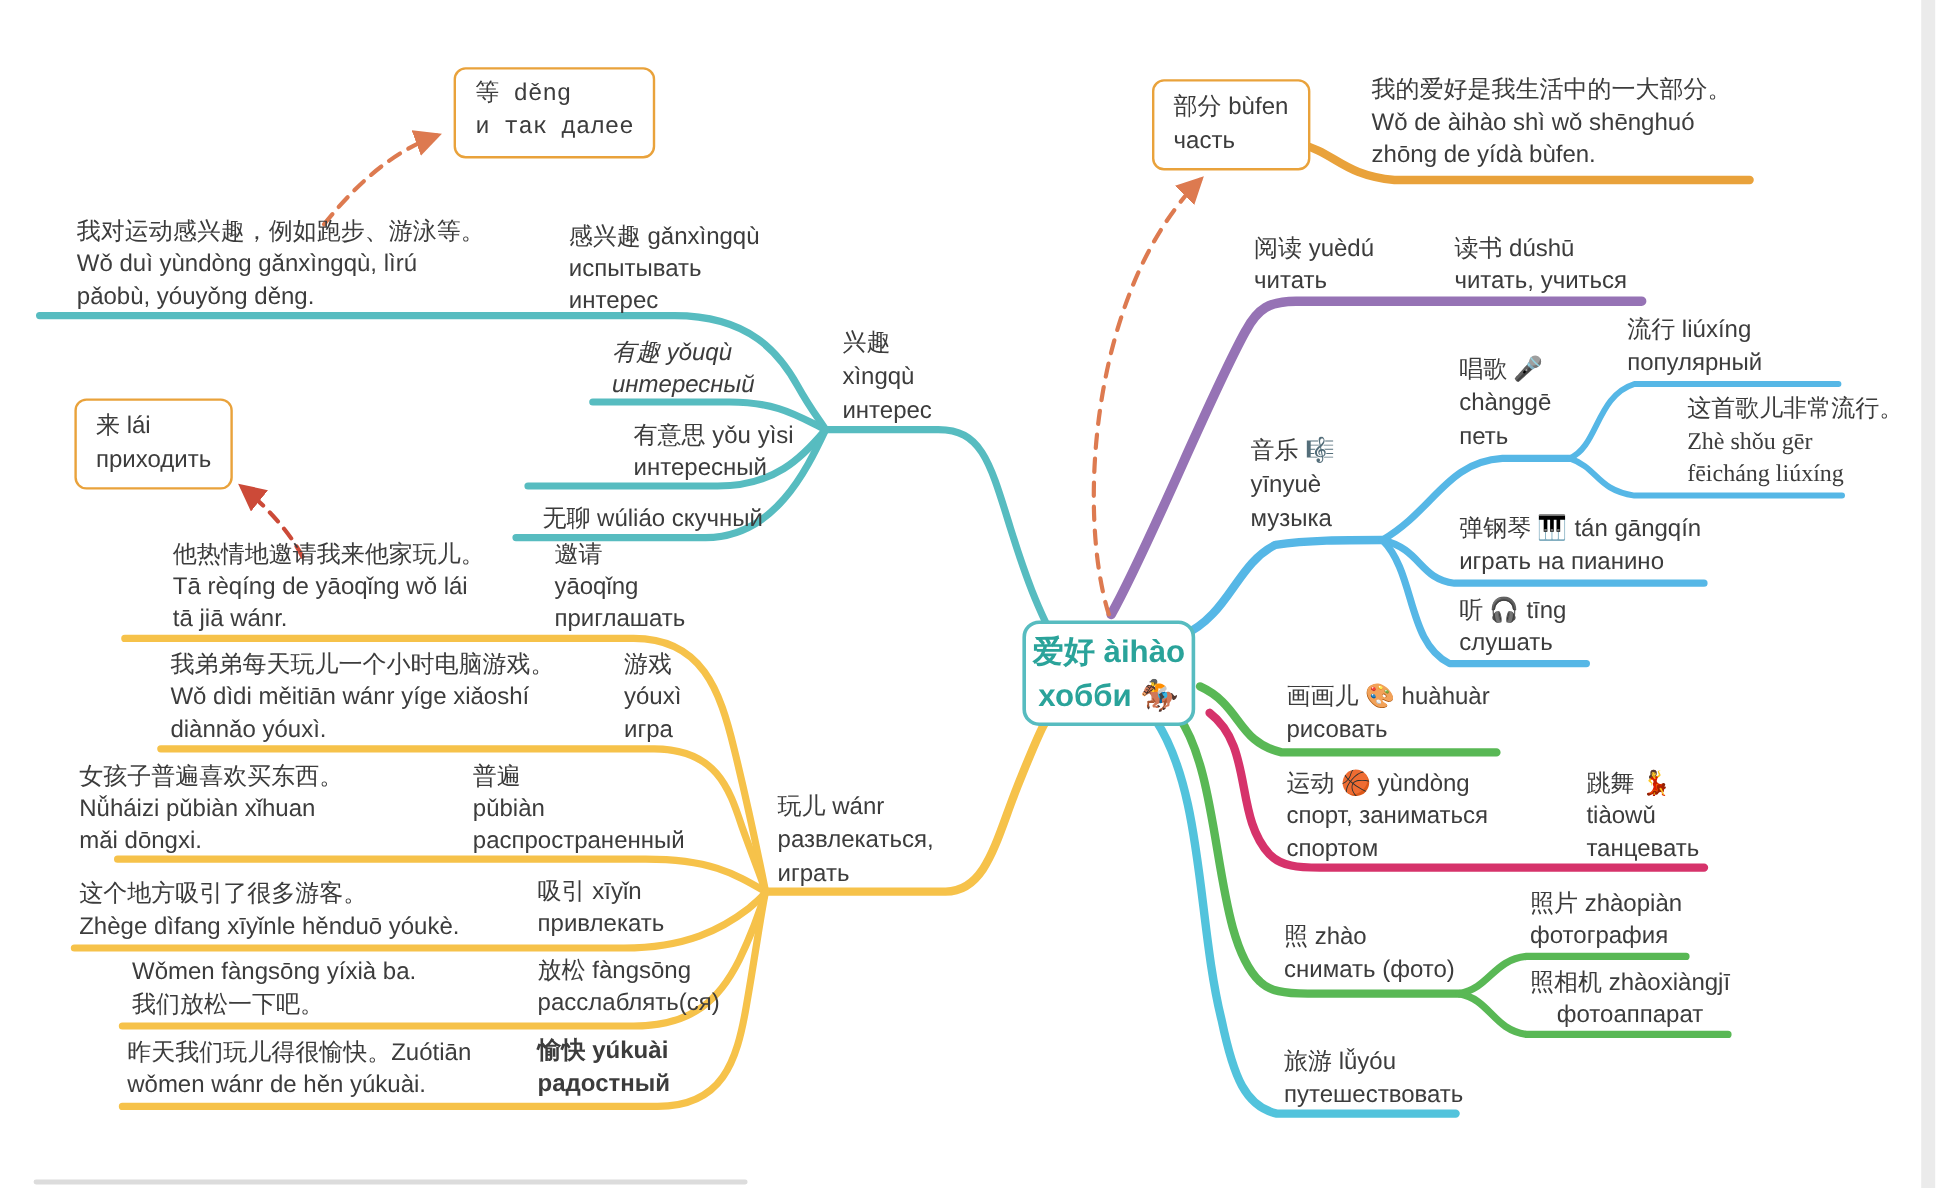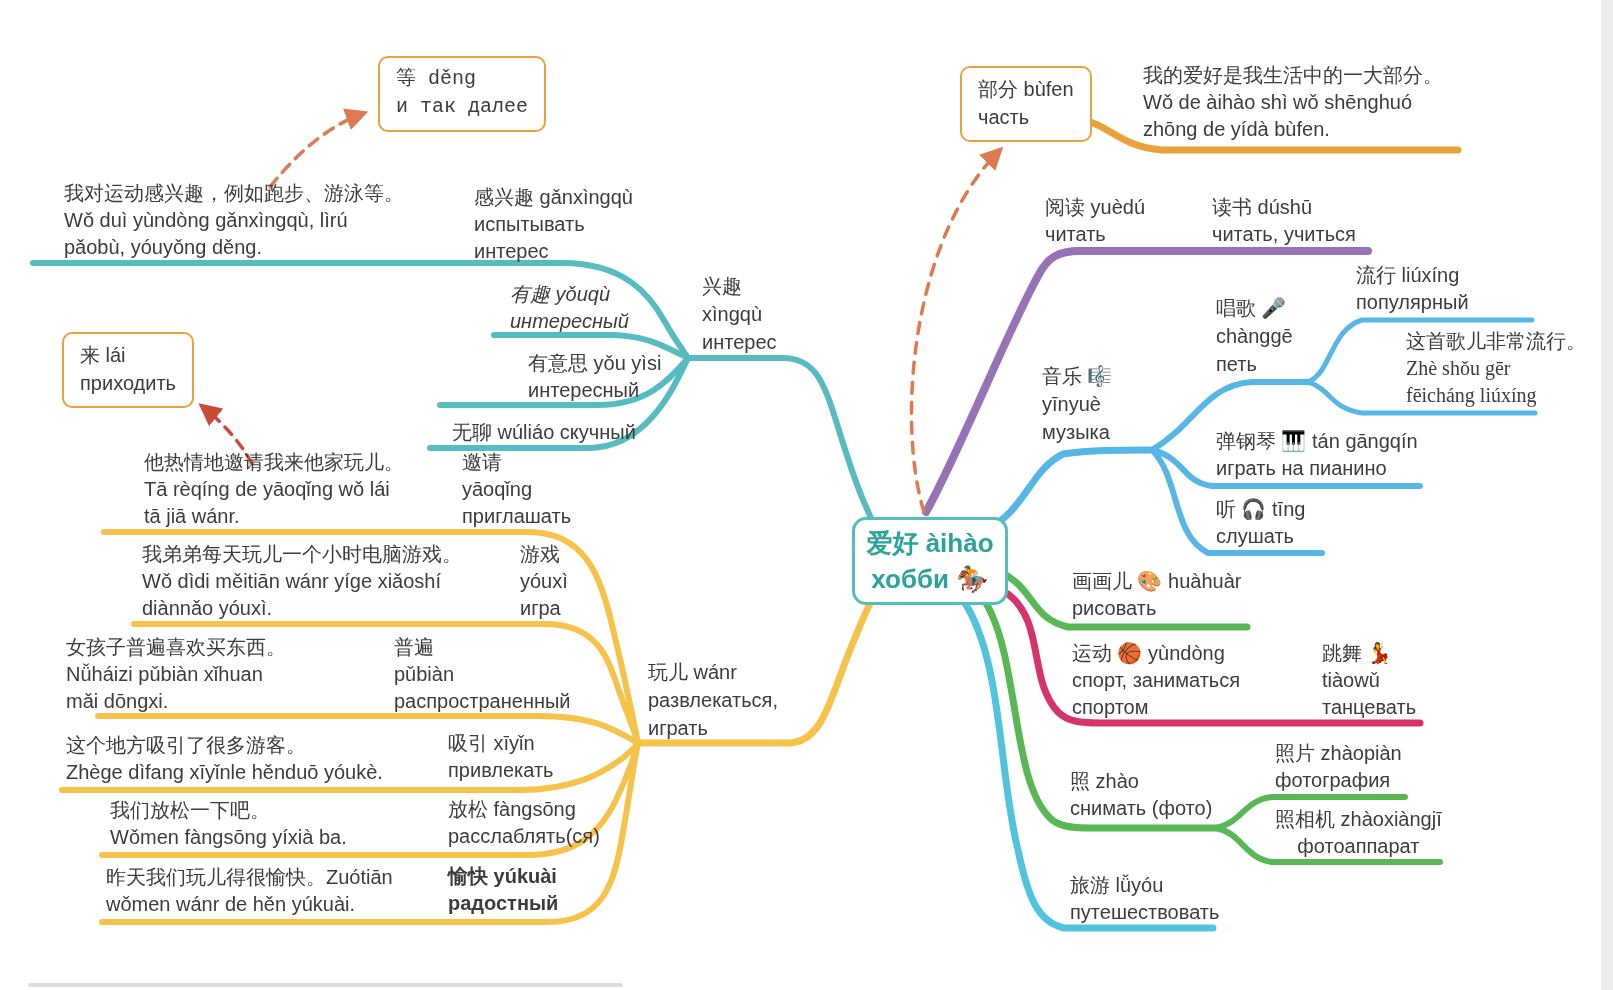--- a/index.html
+++ b/index.html
@@ -16,21 +16,21 @@
   .lbl{position:absolute;font-size:20px;line-height:27px;white-space:nowrap;color:#3c3c3c;}
   .lbl span{display:block;}
   .lh28{line-height:28px;}
   .callout{
     position:absolute;background:#fff;
     border:2.5px solid var(--orange);border-radius:10px;
     padding:7px 16px 9px 16px;font-size:20px;line-height:28px;white-space:nowrap;
   }
   .callout span{display:block;}
   .center-node{
-    position:absolute;left:852px;top:517px;width:156px;height:88px;
+    position:absolute;left:852px;top:517px;width:144px;height:88px;
     background:#fff;border:3.5px solid var(--teal);border-radius:14px;
     box-sizing:border-box;display:flex;flex-direction:column;justify-content:center;
     text-align:center;color:var(--teal-text);font-weight:700;font-size:26px;line-height:36px;
   }
   .edge-right{position:absolute;right:0;top:0;width:12px;height:990px;background:#ebebeb;}
   .edge-bottom{position:absolute;left:28px;top:983px;width:595px;height:4px;background:#dcdcdc;border-radius:2px;}
 </style>
 </head>
 <body>
 
@@ -163,22 +163,22 @@
   </div>
   <div class="lbl" style="left:66px;top:732px;">
     <span>这个地方吸引了很多游客。</span>
       <span>Zhège dìfang xīyǐnle hěnduō yóukè.</span>
   </div>
   <div class="lbl" style="left:448px;top:730px;">
     <span>吸引 xīyǐn</span>
       <span>привлекать</span>
   </div>
   <div class="lbl" style="left:110px;top:797px;">
-    <span>我们放松一下吧。</span>
-      <span>Wǒmen fàngsōng yíxià ba.</span>
+    <span>Wǒmen fàngsōng yíxià ba.</span>
+      <span>我们放松一下吧。</span>
   </div>
   <div class="lbl" style="left:448px;top:796px;">
     <span>放松 fàngsōng</span>
       <span>расслаблять(ся)</span>
   </div>
   <div class="lbl" style="left:106px;top:864px;">
     <span>昨天我们玩儿得很愉快。Zuótiān</span>
       <span>wǒmen wánr de hěn yúkuài.</span>
   </div>
   <div class="lbl" style="left:448px;top:863px;font-weight:bold;">

